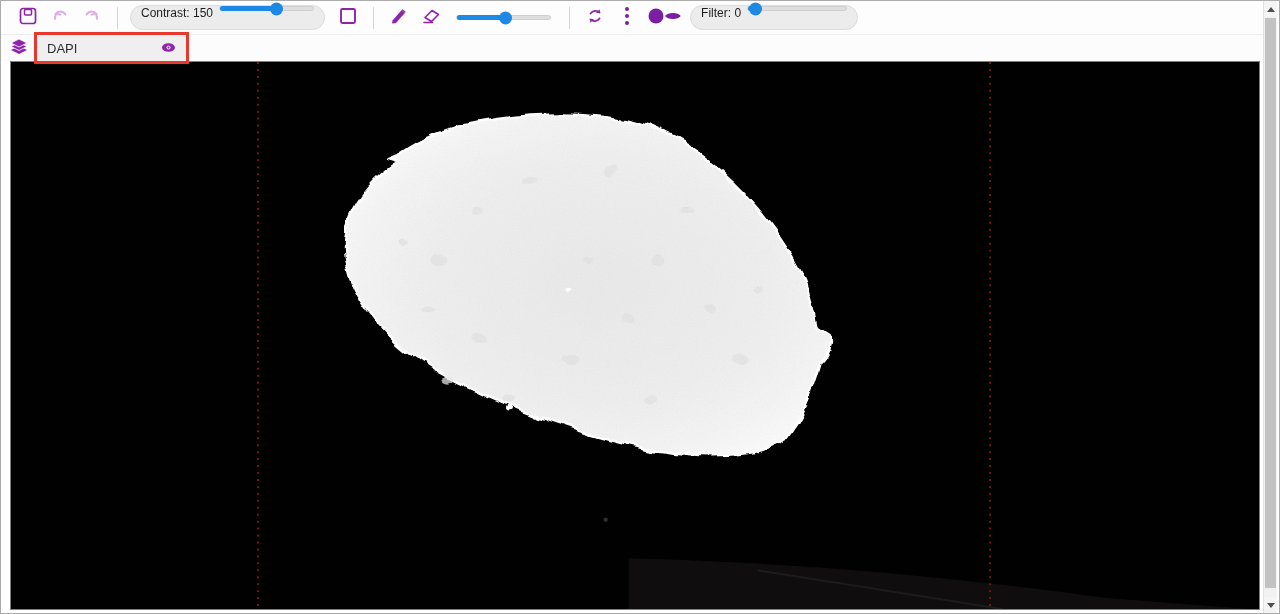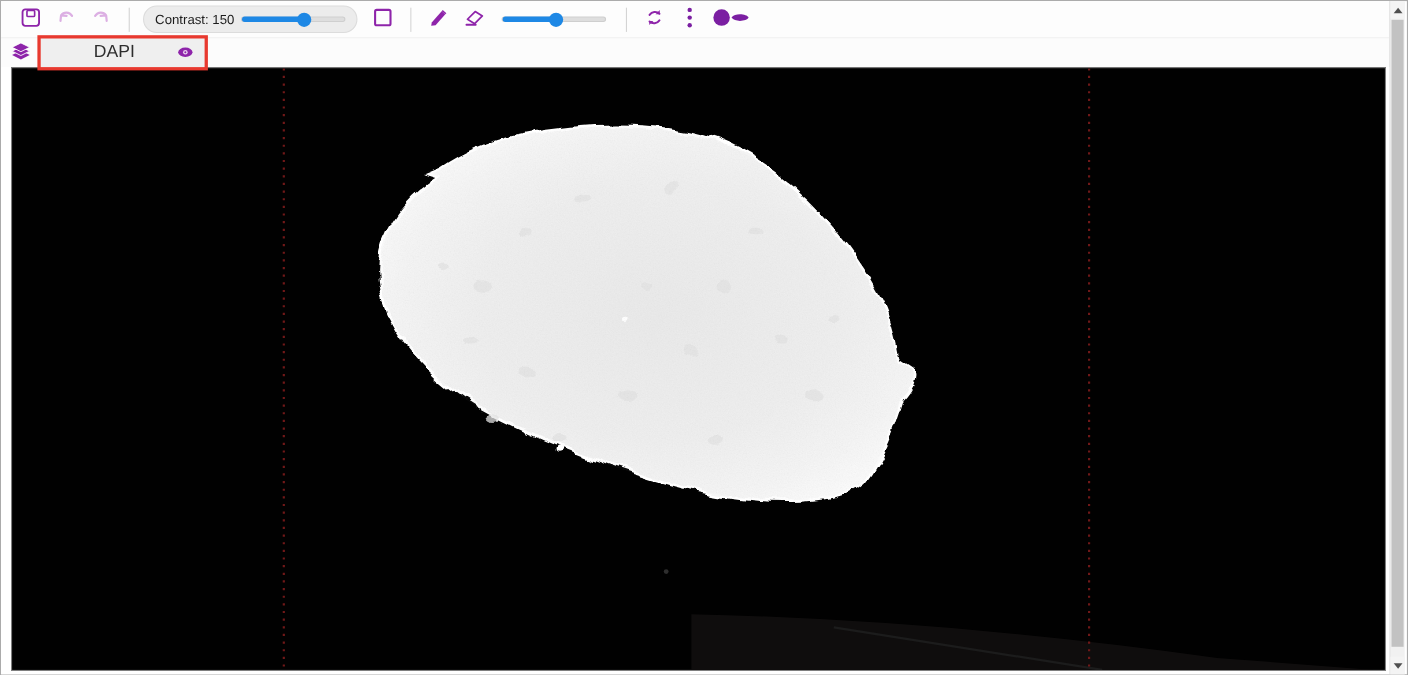--- a/index.html
+++ b/index.html
@@ -8,38 +8,38 @@
   .window { width:1280px; height:614px; display:flex; border:1px solid #ababab; background:#fff; }
   .main-col { flex:1; display:flex; flex-direction:column; min-width:0; }
 
   
   .toolbar { height:34px; display:flex; align-items:center; background:#fdfdfd;
              border-bottom:1px solid #ededed; padding-left:14px; gap:6px; flex:0 0 auto; }
   .tb-btn { width:26px; height:26px; display:flex; align-items:center; justify-content:center;
             background:transparent; border:none; cursor:pointer; }
   .divider { width:1px; height:22px; background:#d4d4d4; margin:0 6px; }
   .ctl-group { height:25px; background:#ececec; border:1px solid #dcdcdc; border-radius:13px;
-               display:flex; align-items:center; padding:0 10px; gap:6px; }
+               display:flex; padding:0 10px; gap:6px; }
   .ctl-label { font-size:12px; color:#1c1c1c; white-space:nowrap; }
   .slider { position:relative; height:5px; border-radius:3px; background:#dedede;
             border:1px solid #cfcfcf; }
   .slider .fill { position:absolute; left:0; top:-1px; height:5px; border-radius:3px;
                   background:#1E88E5; }
   .slider .thumb { position:absolute; right:-7px; top:50%; transform:translateY(-50%);
                    width:13px; height:13px; border-radius:50%; background:#1E88E5; }
   .w97  { width:95px; }
   .w100 { width:100px; }
 
   
   .tabbar { height:26px; display:flex; align-items:stretch; background:#fcfcfc; flex:0 0 auto; }
   .layers-btn { width:36px; display:flex; align-items:center; justify-content:center;
                 background:transparent; border:none; cursor:pointer; }
   .tab { width:149px; background:#efefef; border:none; display:flex; align-items:center;
          padding:0 10px; margin-right:2px; cursor:pointer; position:relative; }
-  .tab .tab-label { flex:1; text-align:center; font-size:16px; color:#2e2e2e; }
+  .tab .tab-label { flex:1; text-align:left; font-size:13px; color:#2e2e2e; }
   .tab.highlight { box-shadow:0 0 0 3px #E8392F; z-index:2; }
 
   
   .content { flex:1; position:relative; background:#ffffff; padding:0 3px 3px 9px; min-height:0; }
   .canvas { width:100%; height:100%; background:#010101; border:1px solid #7f7f7f;
             position:relative; overflow:hidden; }
   .canvas svg { position:absolute; inset:0; width:100%; height:100%; }
 
   
   .scrollbar { width:14px; flex:0 0 auto; background:#f1f1f1; border-left:1px solid #e0e0e0;
@@ -156,20 +156,28 @@
 
       <button class="tb-btn" style="width:38px">
         <span>
           <svg width="36" height="20" viewBox="0 0 36 20">
             <circle cx="9" cy="10" r="7.5" fill="#7B1FA2"></circle>
             <path d="M18 10 C21 5.5, 32 6.5, 33.5 10 C32 13.5, 21 14.5, 18 10 Z" fill="#7B1FA2"></path>
           </svg>
         </span>
       </button>
 
+      <div class="ctl-group">
+        <span class="ctl-label">Filter: 0</span>
+        <div class="slider w100">
+          <div class="fill" style="width: 7%;">
+            <div class="thumb"></div>
+          </div>
+        </div>
+      </div>
     </div>
 
     <div class="tabbar">
       <button class="layers-btn">
         <span>
           <svg width="20" height="20" viewBox="0 0 20 20">
             <path d="M10 9 L18 13 L10 17 L2 13 Z" fill="#8E24AA"></path>
             <path d="M10 5.5 L18 9.5 L10 13.5 L2 9.5 Z" fill="#8E24AA" stroke="#ffffff" stroke-width="0.8"></path>
             <path d="M10 2 L18 6 L10 10 L2 6 Z" fill="#8E24AA" stroke="#ffffff" stroke-width="0.8"></path>
           </svg>

